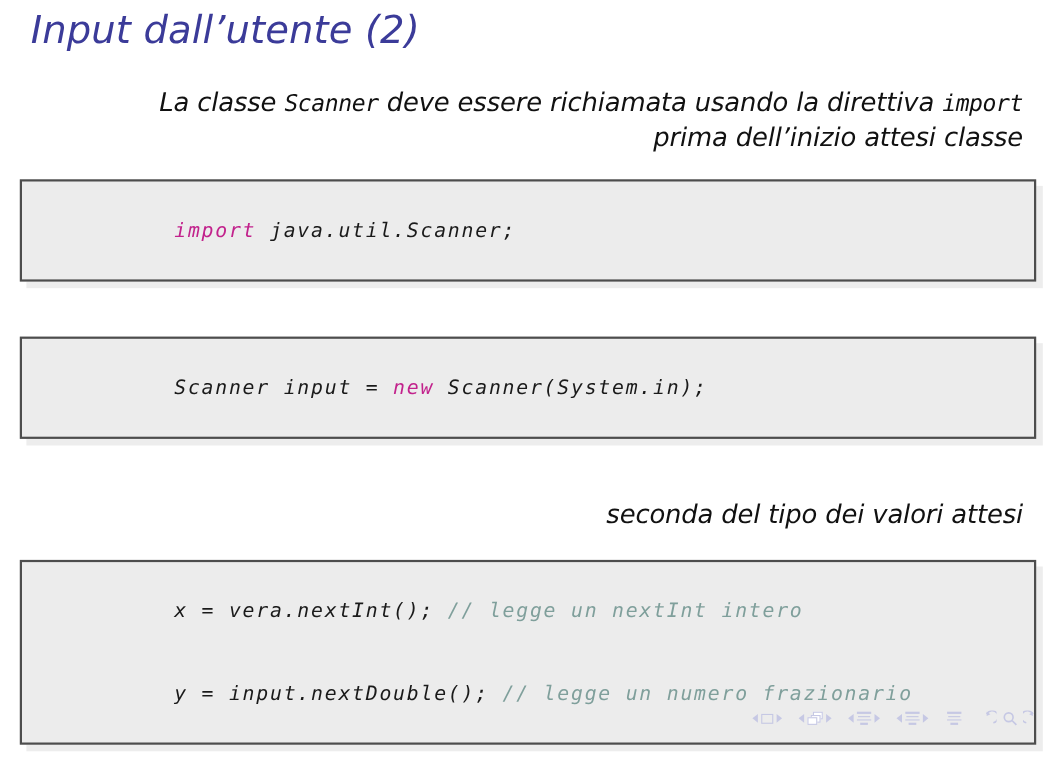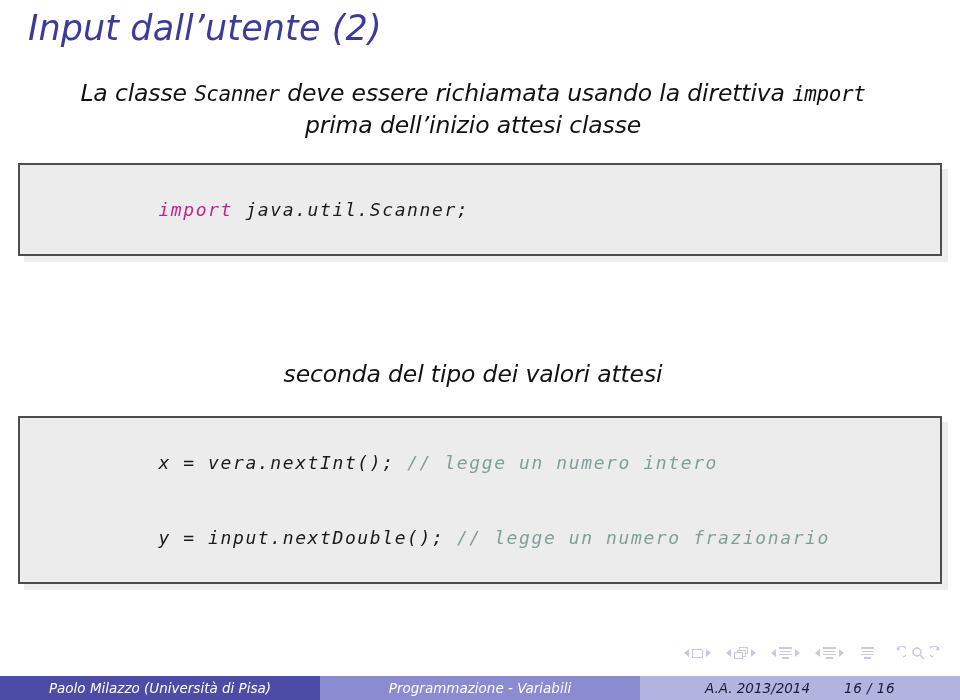--- a/index.html
+++ b/index.html
@@ -47,21 +47,21 @@
     width: 960px;
   }
 
   .para {
     margin: 0 0 0 0;
     padding: 0 30px 0 16px;
     font-family: "DejaVu Sans", sans-serif;
     font-size: 23.5px;
     line-height: 31px;
     color: #111111;
-    text-align: center;
+    text-align: right;
     letter-spacing: -0.15px;
   }
   .para .tt {
     font-family: "DejaVu Sans Mono", monospace;
     font-size: 21px;
     letter-spacing: -0.4px;
   }
 
   
   .gap-a { height: 22px; }
@@ -207,34 +207,41 @@
           <span class="kw">import</span><span> java.util.Scanner;</span>
         </div>
       </div>
     </div>
 
     <div class="gap-b"></div>
 
 
     <div class="gap-c"></div>
 
+    <div class="codebox-wrap">
+      <div class="codebox">
+        <div class="codeline">
+          <span>Scanner input = </span><span class="kw">new</span><span> Scanner(System.in);</span>
+        </div>
+      </div>
+    </div>
 
     <div class="gap-d"></div>
 
     <div class="para">
       <br>
       <span>seconda del tipo dei valori attesi</span>
     </div>
 
     <div class="gap-e"></div>
 
     <div class="codebox-wrap">
       <div class="codebox">
         <div class="codeline">
-          <span>x = vera.nextInt(); </span><span class="cmt">// legge un numero intero</span>
+          <span>x = vera.nextInt(); </span><span class="cmt">// legge un nextInt intero</span>
         </div>
         <div class="codeline">
           <span>y = input.nextDouble(); </span><span class="cmt">// legge un numero frazionario</span>
         </div>
       </div>
     </div>
 
   </div>
 
   <div class="navsyms">
@@ -295,22 +302,14 @@
         <circle cx="6" cy="6" r="4" fill="none" stroke="#c6c8e4" stroke-width="1.5"></circle>
         <line x1="9" y1="9" x2="13" y2="13" stroke="#c6c8e4" stroke-width="1.6"></line>
       </svg>
       <svg width="14" height="14" viewBox="0 0 14 14">
         <path d="M3 11 A5.5 5.5 0 1 1 9 3.2" fill="none" stroke="#c6c8e4" stroke-width="1.4"></path>
         <path d="M9 1 L9 5 L5.6 3.3 Z" fill="#c6c8e4"></path>
       </svg>
     </div>
   </div>
 
-  <div class="footer">
-    <div class="foot-cell foot-author">Paolo Milazzo  (Università di Pisa)</div>
-    <div class="foot-cell foot-title">Programmazione - Variabili</div>
-    <div class="foot-cell foot-date">
-      <span>A.A. 2013/2014</span>
-      <span class="pagenum">16 / 16</span>
-    </div>
-  </div>
 
 </div>
 
 </body></html>

